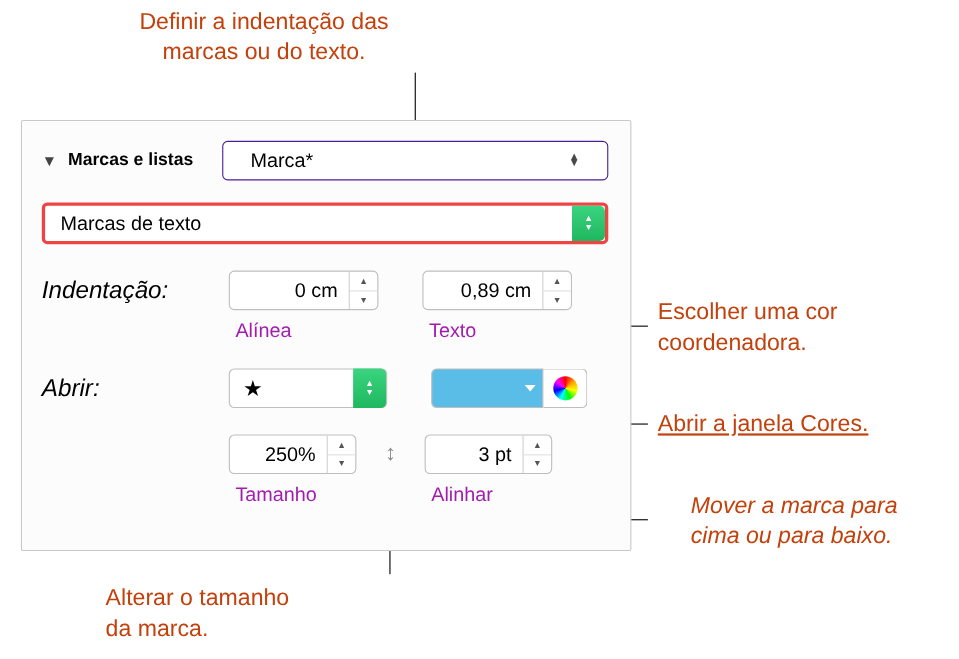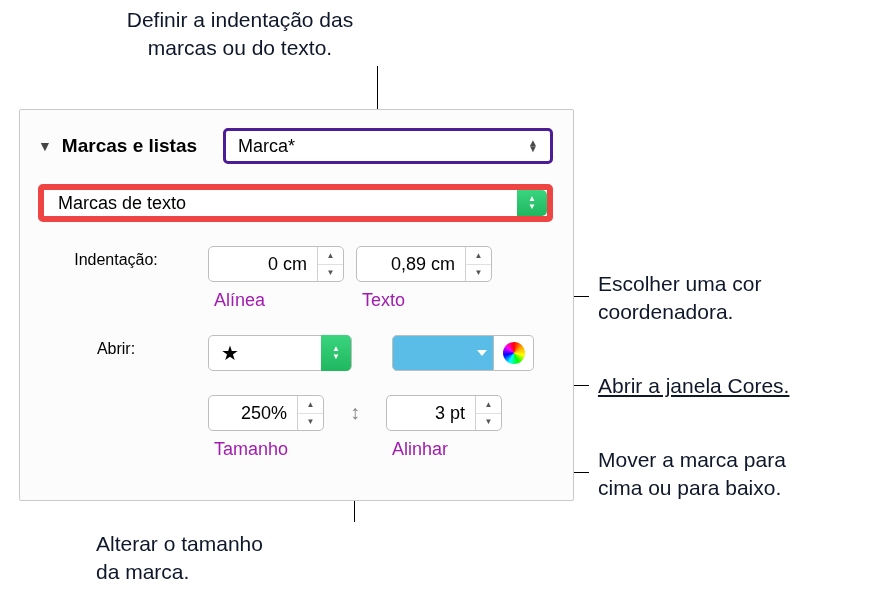--- a/index.html
+++ b/index.html
@@ -9,21 +9,21 @@
       color: #000;
       background: #fff;
       width: 872px;
       height: 599px;
       position: relative;
     }
     .callout {
       position: absolute;
       font-size: 21px;
       line-height: 1.35;
-      color: #0f172a;
+      color: #c2410c;
     }
     .callout-line {
       position: absolute;
       background: #000;
     }
     .panel {
       position: absolute;
       left: 19px;
       top: 109px;
       width: 555px;
@@ -39,53 +39,53 @@
       gap: 10px;
       margin-bottom: 20px;
     }
     .disclosure-triangle {
       font-size: 14px;
       color: #444;
       user-select: none;
     }
     .section-title {
       font-weight: 700;
-      font-size: 19px;
+      font-size: 16px;
     }
     .list-style-select {
       flex: 1;
       display: flex;
       align-items: center;
       justify-content: space-between;
       background: #fff;
-      border: 3px solid #4c1d95;
+      border: 1px solid #4c1d95;
       border-radius: 5px;
       height: 36px;
-      padding: 0 12px;
+      padding: 0 25px;
       margin-left: 16px;
       box-shadow: inset 0 1px 0 rgba(255,255,255,0.6);
     }
     .list-style-select .label-text { font-size: 18px; }
     .dropdown-arrows {
       display: flex;
       flex-direction: column;
       line-height: 6px;
       font-size: 10px;
       color: #4a4a4a;
     }
     .bullet-type-row {
       display: flex;
       margin-bottom: 24px;
     }
     .bullet-type-select {
       flex: 1;
       display: flex;
       align-items: center;
       background: #fff;
-      border: 6px solid #ef4444;
+      border: 3px solid #ef4444;
       border-radius: 5px;
       height: 38px;
       padding: 0 0 0 14px;
       box-shadow: inset 0 1px 0 rgba(255,255,255,0.6);
       position: relative;
     }
     .bullet-type-select .label-text { font-size: 18px; flex:1; }
     .green-stepper {
       width: 30px;
       height: 100%;
@@ -100,26 +100,27 @@
       font-size: 8px;
       line-height: 8px;
     }
     .row {
       display: flex;
       align-items: flex-start;
       gap: 14px;
       margin-bottom: 24px;
     }
     .field-label {
-      font-size: 16px;
+      font-size: 22px;
       padding-top: 5px;
-      text-align: center;
+      text-align: left;
       width: 156px;
-    }
-    .field-group { display:flex; gap:12px; }
+      font-style: italic;
+    }
+    .field-group { display:flex; gap:40px; }
     .field-block { display:flex; flex-direction:column; align-items:flex-start; }
     .field-block .sub-label { font-size:18px; color:#a21caf; margin-top:8px; margin-left:6px; }
     .num-input {
       display:flex;
       align-items:stretch;
       background:#fff;
       border:1px solid #bebebe;
       border-radius:5px;
       height:36px;
       overflow:hidden;
@@ -205,21 +206,21 @@
     
     .hline { height:1px; }
     .vline { width:1px; }
   </style>
 </head>
 <body>
 
 <div class="callout" style="left:80px; top:6px; text-align:center; width:320px;">Definir a indentação das<br>marcas ou do texto.</div>
 <div class="callout" style="left:598px; top:270px;">Escolher uma cor<br>coordenadora.</div>
 <div class="callout" style="left:598px; top:372px;text-decoration:underline;">Abrir a janela Cores.</div>
-<div class="callout" style="left:598px; top:446px;">Mover a marca para<br>cima ou para baixo.</div>
+<div class="callout" style="left:628px; top:446px;font-style:italic;">Mover a marca para<br>cima ou para baixo.</div>
 <div class="callout" style="left:96px; top:530px; text-align:left; width:280px;">Alterar o tamanho<br>da marca.</div>
 
 <div class="callout-line vline" style="left:377px; top:66px; height:178px;"></div>
 <div class="callout-line hline" style="left:221px; top:244px; width:312px;"></div>
 <div class="callout-line vline" style="left:221px; top:244px; height:10px;"></div>
 <div class="callout-line vline" style="left:533px; top:244px; height:10px;"></div>
 
 <div class="callout-line hline" style="left:488px; top:296px; width:101px;"></div>
 <div class="callout-line vline" style="left:488px; top:296px; height:146px;"></div>
 

